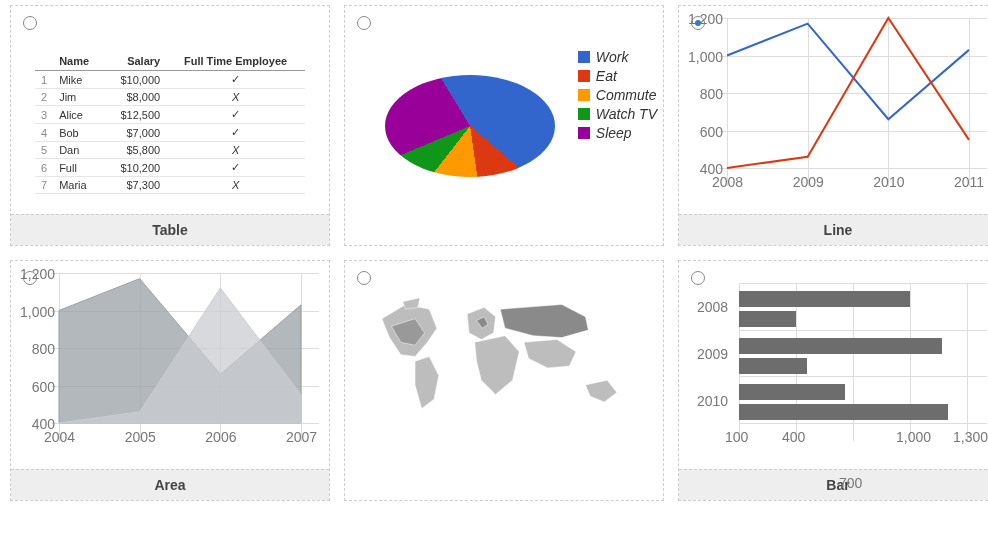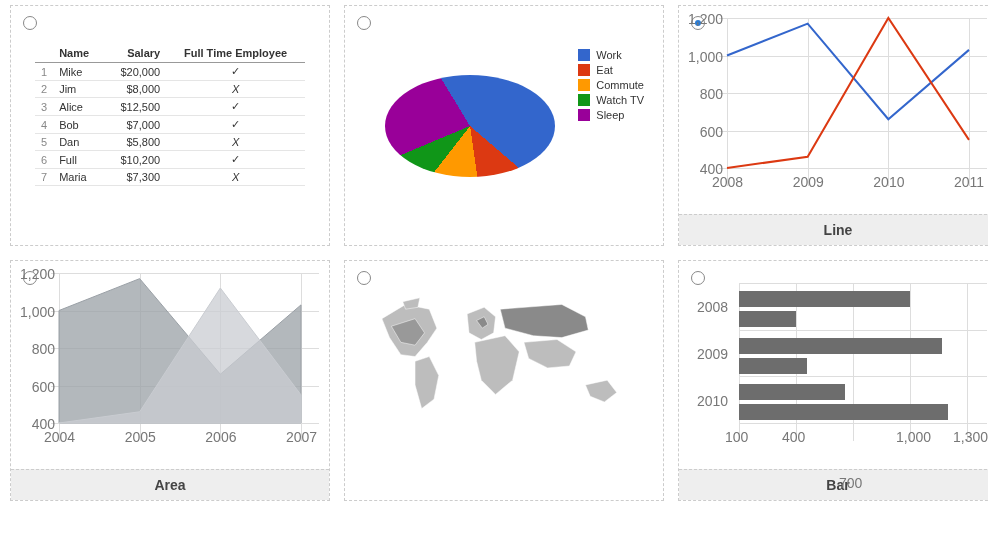--- a/index.html
+++ b/index.html
@@ -4,33 +4,33 @@
 <style>
   * { box-sizing: border-box; margin: 0; padding: 0; }
   body { font-family: Arial, Helvetica, sans-serif; font-size: 12px; color: #333; background: #fff; width: 988px; }
   .grid { display: grid; grid-template-columns: repeat(3, 320px); gap: 14px; padding: 5px 10px; }
   .card { border: 1px dashed #ccc; background: #fff; display: flex; flex-direction: column; }
   .card-body { height: 208px; position: relative; padding: 8px; }
   .card-footer { background: #eee; border-top: 1px dashed #ccc; text-align: center; font-weight: bold; font-size: 14px; padding: 7px 0; color: #444; }
   .radio { position: absolute; top: 10px; left: 12px; width: 14px; height: 14px; border: 1px solid #888; border-radius: 50%; background: #fff; display: flex; align-items: center; justify-content: center; }
   .radio.selected::after { content: ""; width: 6px; height: 6px; background: #2b7cd3; border-radius: 50%; }
   
-  table.data { width: 270px; margin: 30px auto 0; border-collapse: collapse; font-size: 11px; }
+  table.data { width: 270px; margin: 38px auto 0; border-collapse: collapse; font-size: 11px; }
   table.data th { border-bottom: 1px solid #999; padding: 3px 6px; text-align: left; font-weight: bold; }
   table.data td { border-bottom: 1px solid #e5e5e5; padding: 2px 6px; }
   table.data td:nth-child(1){ color:#888; width:18px; text-align:right;}
   table.data td:nth-child(3){ text-align:right;}
   table.data th:nth-child(3){ text-align:right;}
   table.data td:nth-child(4), table.data th:nth-child(4){ text-align:center;}
   .x-mark{font-style:italic;}
   .axis-label { position: absolute; font-size: 14px; color: #777; }
   .hgrid { position:absolute; left:40px; right:10px; height:0; border-top:1px solid #ddd;}
   .vgrid { position:absolute; top:12px; bottom:28px; width:0; border-left:1px solid #ddd;}
   
-  .legend { position:absolute; right:19px; top:40px; font-size:11px;}
+  .legend { position:absolute; right:6px; top:40px; font-size:14px;font-style:italic;}
   .legend div{ display:flex; align-items:center; margin:3px 0;}
   .swatch{width:12px;height:12px;margin-right:6px;}
   
   .pie-tilt{position:absolute; left:40px; top:35px; width:170px; height:170px; transform:scaleY(0.6);}
   .pie{width:170px;height:170px;border-radius:50%; position:relative;}
   .pie-shadow{position:absolute; left:40px; top:50px; width:170px; height:170px; transform:scaleY(0.6); z-index:-1;}
   .pie-shadow .pie{filter:brightness(0.65);}
   
   .hbar { position:absolute; height:16px; background:#6d6d6d;}
 </style>
@@ -48,21 +48,21 @@
           <th></th>
           <th>Name</th>
           <th>Salary</th>
           <th>Full Time Employee</th>
         </tr>
           </thead>
         <tbody id="tbody">
             <tr>
               <td>1</td>
               <td>Mike</td>
-              <td>$20,000</td>
+              <td>$10,000</td>
               <td>✓</td>
             </tr>
             <tr>
               <td>2</td>
               <td>Jim</td>
               <td>$8,000</td>
               <td><span class="x-mark">X</span></td>
             </tr>
             <tr>
               <td>3</td>
@@ -90,20 +90,21 @@
             </tr>
             <tr>
               <td>7</td>
               <td>Maria</td>
               <td>$7,300</td>
               <td><span class="x-mark">X</span></td>
             </tr>
           </tbody>
       </table>
     </div>
+    <div class="card-footer">Table</div>
   </div>
 
   <div class="card">
     <div class="card-body">
       <div class="radio"></div>
       <div class="pie-shadow">
           <div class="pie" id="pie-shadow" style="background: conic-gradient(from -20deg, rgb(51, 102, 204) 0deg, rgb(51, 102, 204) 165deg, rgb(220, 57, 18) 165deg, rgb(220, 57, 18) 195deg, rgb(255, 153, 0) 195deg, rgb(255, 153, 0) 225deg, rgb(16, 150, 24) 225deg, rgb(16, 150, 24) 255deg, rgb(153, 0, 153) 255deg, rgb(153, 0, 153) 360deg);"></div>
         </div>
       <div class="pie-tilt">
           <div class="pie" id="pie" style="background: conic-gradient(from -20deg, rgb(51, 102, 204) 0deg, rgb(51, 102, 204) 165deg, rgb(220, 57, 18) 165deg, rgb(220, 57, 18) 195deg, rgb(255, 153, 0) 195deg, rgb(255, 153, 0) 225deg, rgb(16, 150, 24) 225deg, rgb(16, 150, 24) 255deg, rgb(153, 0, 153) 255deg, rgb(153, 0, 153) 360deg);"></div>

